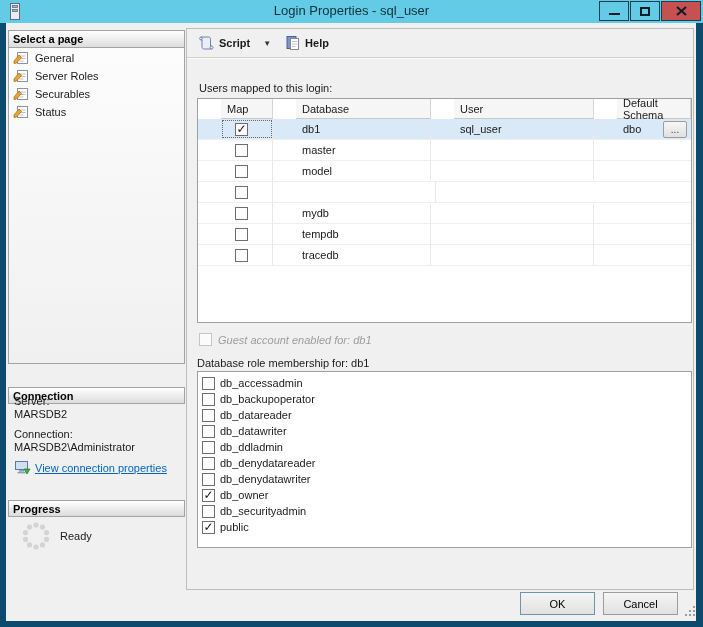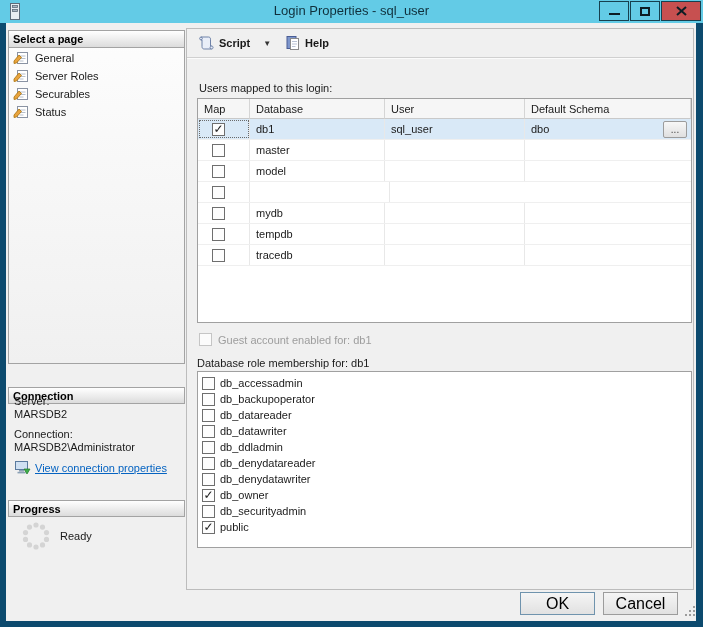--- a/index.html
+++ b/index.html
@@ -72,21 +72,21 @@
   .dd-arrow { font-size:8px; color:#333; margin-left:5px; padding:3px 4px; }
   .pane-label { position:absolute; white-space:nowrap; color:#1a1a1a; }
   .pane-label.disabled { color:#9d9d9d; }
   
   .map-table {
     position:absolute; left:10px; top:69px; width:495px; height:225px;
     background:#fff; border:1px solid #a0a0a0; overflow:hidden;
   }
   .t-row { display:flex; height:21px; }
   .t-row.header { height:20px; }
-  .t-cell { flex:0 0 auto; display:flex; align-items:center; border-right:1px solid #e8e8e8; height:100%; position:relative; }
+  .t-cell { flex:0 0 auto; display:flex; align-items:center; border-right:1px solid #e8e8e8; height:100%; position:relative;margin-left:23px; }
   .t-row.header .t-cell { background:#f6f6f6; border-right:1px solid #d5d5d5; border-bottom:1px solid #c9c9c9; padding-left:6px; }
   .c-map { width:52px; justify-content:flex-start; padding-left:14px; }
   .t-row.header .c-map { padding-left:6px; }
   .c-db { width:135px; padding-left:6px; }
   .c-user { width:140px; padding-left:6px; }
   .c-schema { flex:1 1 auto; padding-left:6px; border-right:none; }
   .t-row.body { border-bottom:1px solid #efefef; }
   .t-row.body.sel { background:#d9e9f7; }
   .t-row.body.sel .c-map { outline:1px dotted #6a6a6a; outline-offset:-2px; }
   
@@ -104,21 +104,21 @@
   }
   
   .role-list {
     position:absolute; left:10px; top:342px; width:495px; height:177px;
     background:#fff; border:1px solid #a0a0a0; padding:3px 0 0 4px; overflow:hidden;
   }
   .role-item { display:flex; align-items:center; height:16px; }
   .role-item .r-label { margin-left:5px; white-space:nowrap; }
   
   .btn {
-    position:absolute; width:75px; height:23px; font-size:16px; color:#000;
+    position:absolute; width:75px; height:23px; font-size:11px; color:#000;
     background:linear-gradient(to bottom,#f5f5f5,#e1e1e1);
     display:flex; align-items:center; justify-content:center; cursor:default;
   }
   .btn-ok { left:514px; top:569px; border:1px solid #6f93ad; }
   .btn-cancel { left:597px; top:569px; border:1px solid #9c9c9c; }
   .grip { position:absolute; left:678px; top:582px; }
 </style>
 </head>
 <body>
 
@@ -328,21 +328,21 @@
               </span>
             </div>
           <div class="t-cell c-db">tracedb</div>
           <div class="t-cell c-user"></div>
           <div class="t-cell c-schema"></div>
         </div>
       </div>
 
       <div style="position:absolute; left:12px; top:304px; display:flex; align-items:center;">
         <span class="cb disabled"></span>
-        <span class="pane-label disabled" style="position:static; margin-left:6px;">Guest account enabled for: db1</span>
+        <span class="pane-label disabled" style="position:static; margin-left:6px;font-style:italic;">Guest account enabled for: db1</span>
       </div>
 
       <div class="pane-label" style="left:10px; top:328px;">Database role membership for: db1</div>
 
       <div class="role-list">
         <div class="role-item">
           <span class="cb">
               <span class="tick"></span>
             </span>
           <span class="r-label">db_accessadmin</span>

